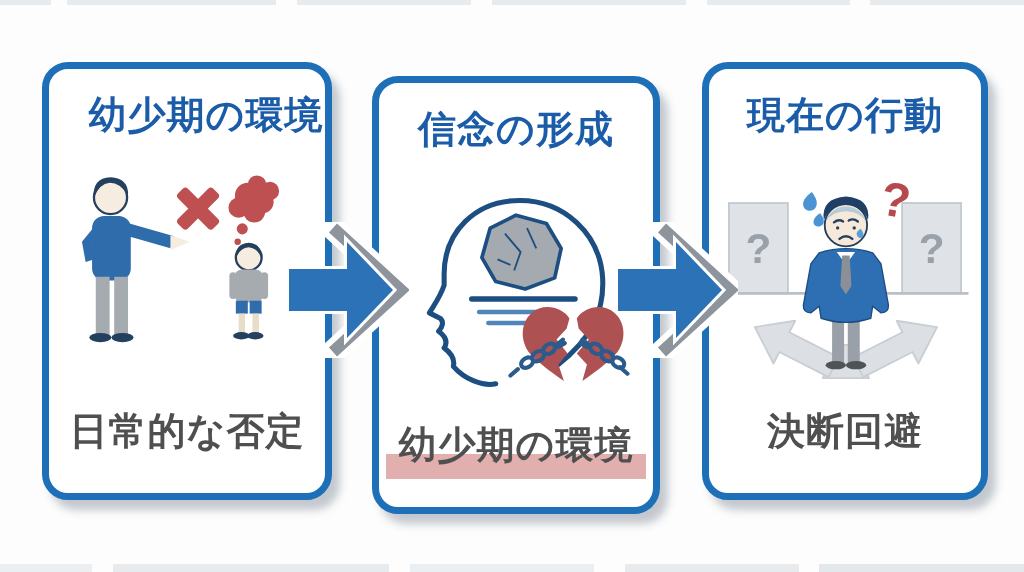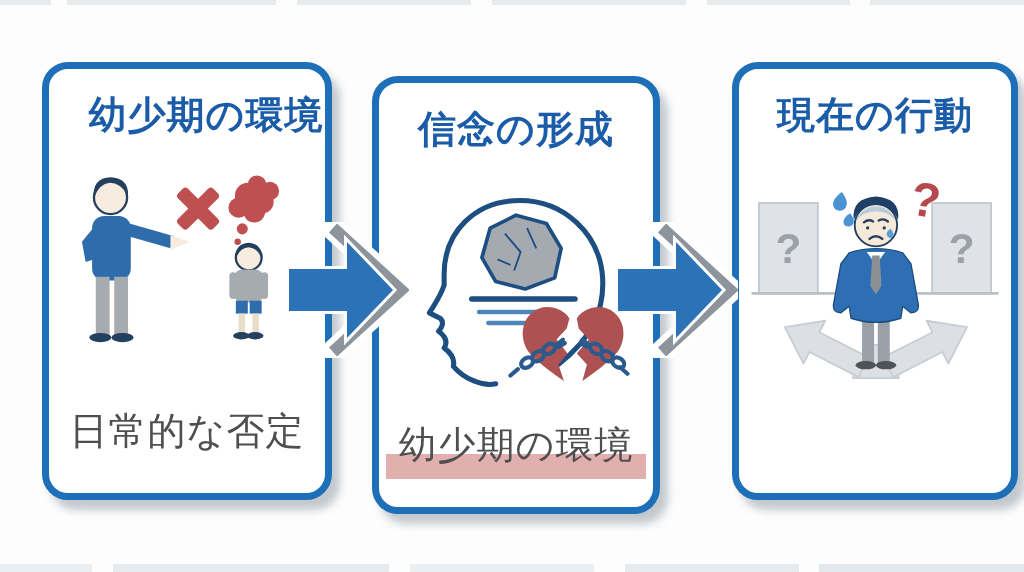--- a/index.html
+++ b/index.html
@@ -24,30 +24,30 @@
     background:linear-gradient(90deg,#e8ebee 0 5%,transparent 5% 6.5%,#e8ebee 6.5% 27%,transparent 27% 29%,#e8ebee 29% 46%,transparent 46% 48%,#e8ebee 48% 67%,transparent 67% 69%,#e8ebee 69% 83%,transparent 83% 85%,#e8ebee 85% 100%);}
   .crop-strip.bottom{bottom:0;height:8px;
     background:linear-gradient(90deg,#eceff1 0 9%,transparent 9% 11%,#e7ebee 11% 38%,transparent 38% 40%,#eceff1 40% 58%,transparent 58% 61%,#e7ebee 61% 78%,transparent 78% 80%,#e3e8ec 80% 100%);}
   .panel{
     position:absolute;top:62px;height:438px;background:#ffffff;
     border:7px solid var(--accent-blue);border-radius:26px;box-sizing:border-box;
     box-shadow:8px 10px 9px rgba(125,135,148,.45);
   }
   .panel.p1{left:42px;width:290px;padding-left:38px;}
   .panel.p2{left:372px;width:288px;margin-top:14px;}
-  .panel.p3{left:732px;width:286px;}
+  .panel.p3{left:702px;width:286px;}
   .panel-title{
     margin-top:26px;text-align:center;font-size:38px;font-weight:800;
     color:var(--title-blue);letter-spacing:1px;line-height:1.1;
   }
   .illus{position:absolute;top:86px;left:0;right:0;display:flex;justify-content:center;}
   .illus svg{width:258px;height:238px;}
   .caption{
     position:absolute;bottom:36px;left:0;right:0;text-align:center;
-    font-size:38px;font-weight:400;color:var(--caption-gray);letter-spacing:1px;
+    font-size:38px;font-weight:700;color:var(--caption-gray);letter-spacing:1px;
   }
   .caption .cap-text{position:relative;z-index:1;}
   .cap-highlight{
     position:absolute;left:50%;transform:translateX(-50%);bottom:-8px;
     width:260px;height:25px;background:var(--highlight-pink);opacity:.8;z-index:0;
   }
   .flow-arrow{position:absolute;top:222px;width:120px;height:136px;z-index:6;}
   .flow-arrow.a1{left:289px;}
   .flow-arrow.a2{left:618px;}
   .flow-arrow svg{width:100%;height:100%;}
@@ -198,20 +198,23 @@
           <path d="M134 77 q7 -6 14 0" fill="none" stroke="#23405f" stroke-width="2.5" stroke-linecap="round"></path>
           <path d="M157 66 c3 4 4 7 2 9 c-2 2 -5 1 -6 -2 c-1 -3 1 -5 4 -7 Z" fill="#5aa0d8"></path>
         </g>
         <g fill="#4b94d4">
           <path d="M104 26 C109 33 111 38 108 43 C105 48 97 47 95 42 C93 37 97 31 104 26 Z"></path>
           <path d="M113 49 C117 54 118 58 116 61 C113 65 107 64 106 60 C105 56 108 52 113 49 Z"></path>
         </g>
         <text x="178" y="52" font-size="52" font-weight="bold" fill="#b5494e" transform="rotate(10 190 40)">?</text>
       </svg>
     </div>
+    <div class="caption">
+      <span class="cap-text">決断回避</span>
+    </div>
   </div>
 
   <div class="flow-arrow a1">
     <svg viewBox="0 0 120 136">
       <path d="M44 6 L112 68 L44 130" fill="none" stroke="#ffffff" stroke-width="24" stroke-linecap="square"></path>
       <path d="M44 6 L112 68 L44 130" fill="none" stroke="#8d949b" stroke-width="12"></path>
       <path d="M0 47 L58 47 L58 20 L104 68 L58 116 L58 89 L0 89 Z" fill="#2b72b6" stroke="#ffffff" stroke-width="6" paint-order="stroke"></path>
     </svg>
   </div>
   <div class="flow-arrow a2">

